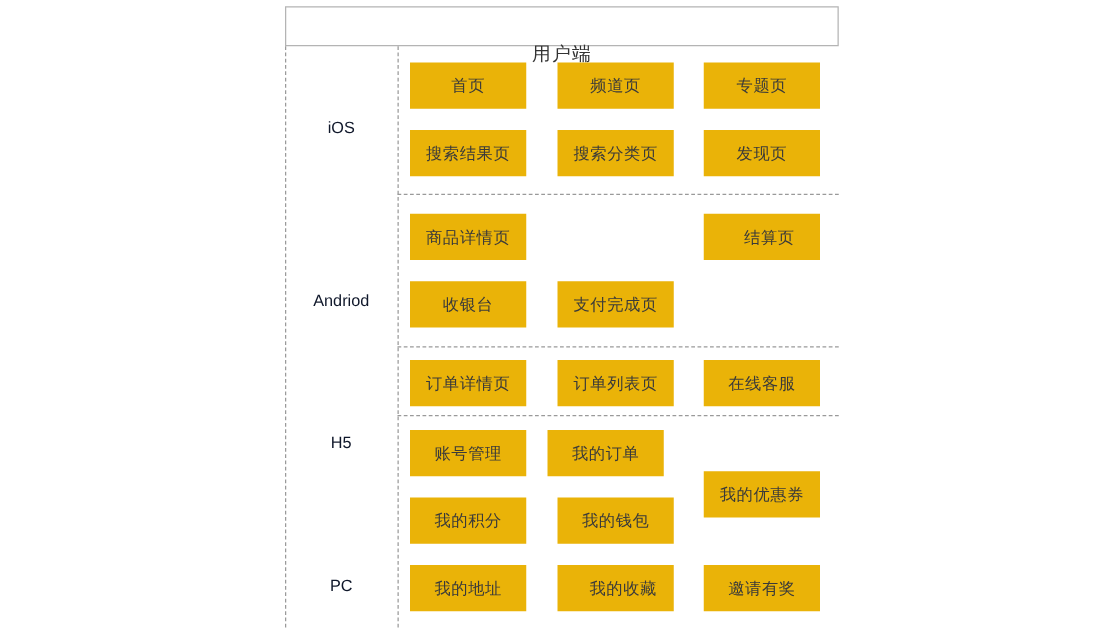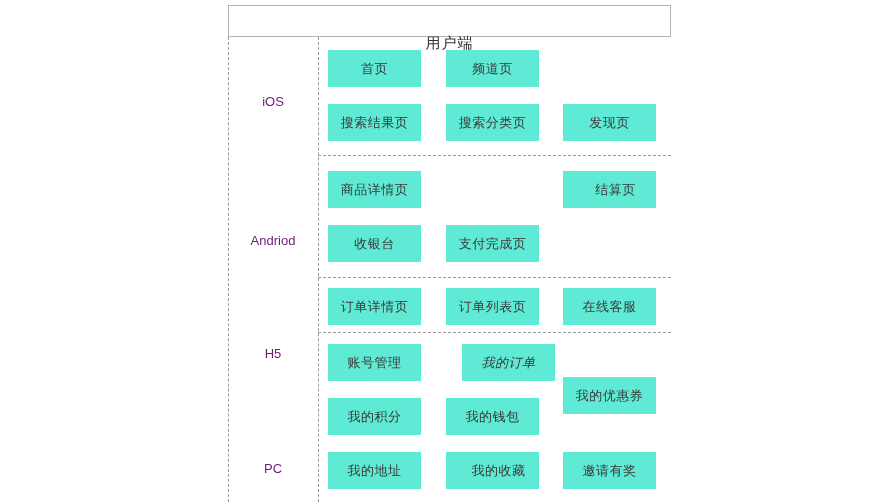--- a/index.html
+++ b/index.html
@@ -74,31 +74,31 @@
     border-top: 1px dashed #9a9a9a;
   }
 
   
   .platform-label {
     position: absolute;
     left: 0px;
     width: 90px;
     text-align: center;
     font-size: 13px;
-    color: #701a75;
+    color: #0f172a;
     line-height: 16px;
   }
 
   
   .card {
     position: absolute;
     width: 93px;
     height: 37px;
     box-sizing: border-box;
-    background: #5eead4;
+    background: #eab308;
     display: flex;
     align-items: center;
     justify-content: center;
     font-size: 13px;
     color: #3a3a3a;
     letter-spacing: 0.5px;
   }
 </style>
 </head>
 <body>
@@ -118,37 +118,38 @@
     <div class="hsep" style="top:240px;"></div>
     <div class="hsep" style="top:295px;"></div>
 
     <div class="platform-label" style="top:57px;">iOS</div>
     <div class="platform-label" style="top:196px;">Andriod</div>
     <div class="platform-label" style="top:309px;">H5</div>
     <div class="platform-label" style="top:424px;">PC</div>
 
     <div class="card" style="left:100px; top:13px;">首页</div>
     <div class="card" style="left:218px; top:13px;">频道页</div>
+    <div class="card" style="left:335px; top:13px;">专题页</div>
 
     <div class="card" style="left:100px; top:67px;">搜索结果页</div>
     <div class="card" style="left:218px; top:67px;">搜索分类页</div>
     <div class="card" style="left:335px; top:67px;">发现页</div>
 
     <div class="card" style="left:100px; top:134px;">商品详情页</div>
     <div class="card" style="left:335px; top:134px;padding-left:12px;">结算页</div>
 
     <div class="card" style="left:100px; top:188px;">收银台</div>
     <div class="card" style="left:218px; top:188px;">支付完成页</div>
 
     <div class="card" style="left:100px; top:251px;">订单详情页</div>
     <div class="card" style="left:218px; top:251px;">订单列表页</div>
     <div class="card" style="left:100px; top:307px;">账号管理</div>
 
     <div class="card" style="left:335px; top:251px;">在线客服</div>
-    <div class="card" style="left:234px; top:307px;font-style:italic;">我的订单</div>
+    <div class="card" style="left:210px; top:307px;">我的订单</div>
     <div class="card" style="left:335px; top:307px;margin-top:33px;">我的优惠券</div>
 
     <div class="card" style="left:100px; top:361px;">我的积分</div>
     <div class="card" style="left:218px; top:361px;">我的钱包</div>
 
     <div class="card" style="left:100px; top:415px;">我的地址</div>
     <div class="card" style="left:218px; top:415px;padding-left:12px;">我的收藏</div>
     <div class="card" style="left:335px; top:415px;">邀请有奖</div>
 
   </div>

